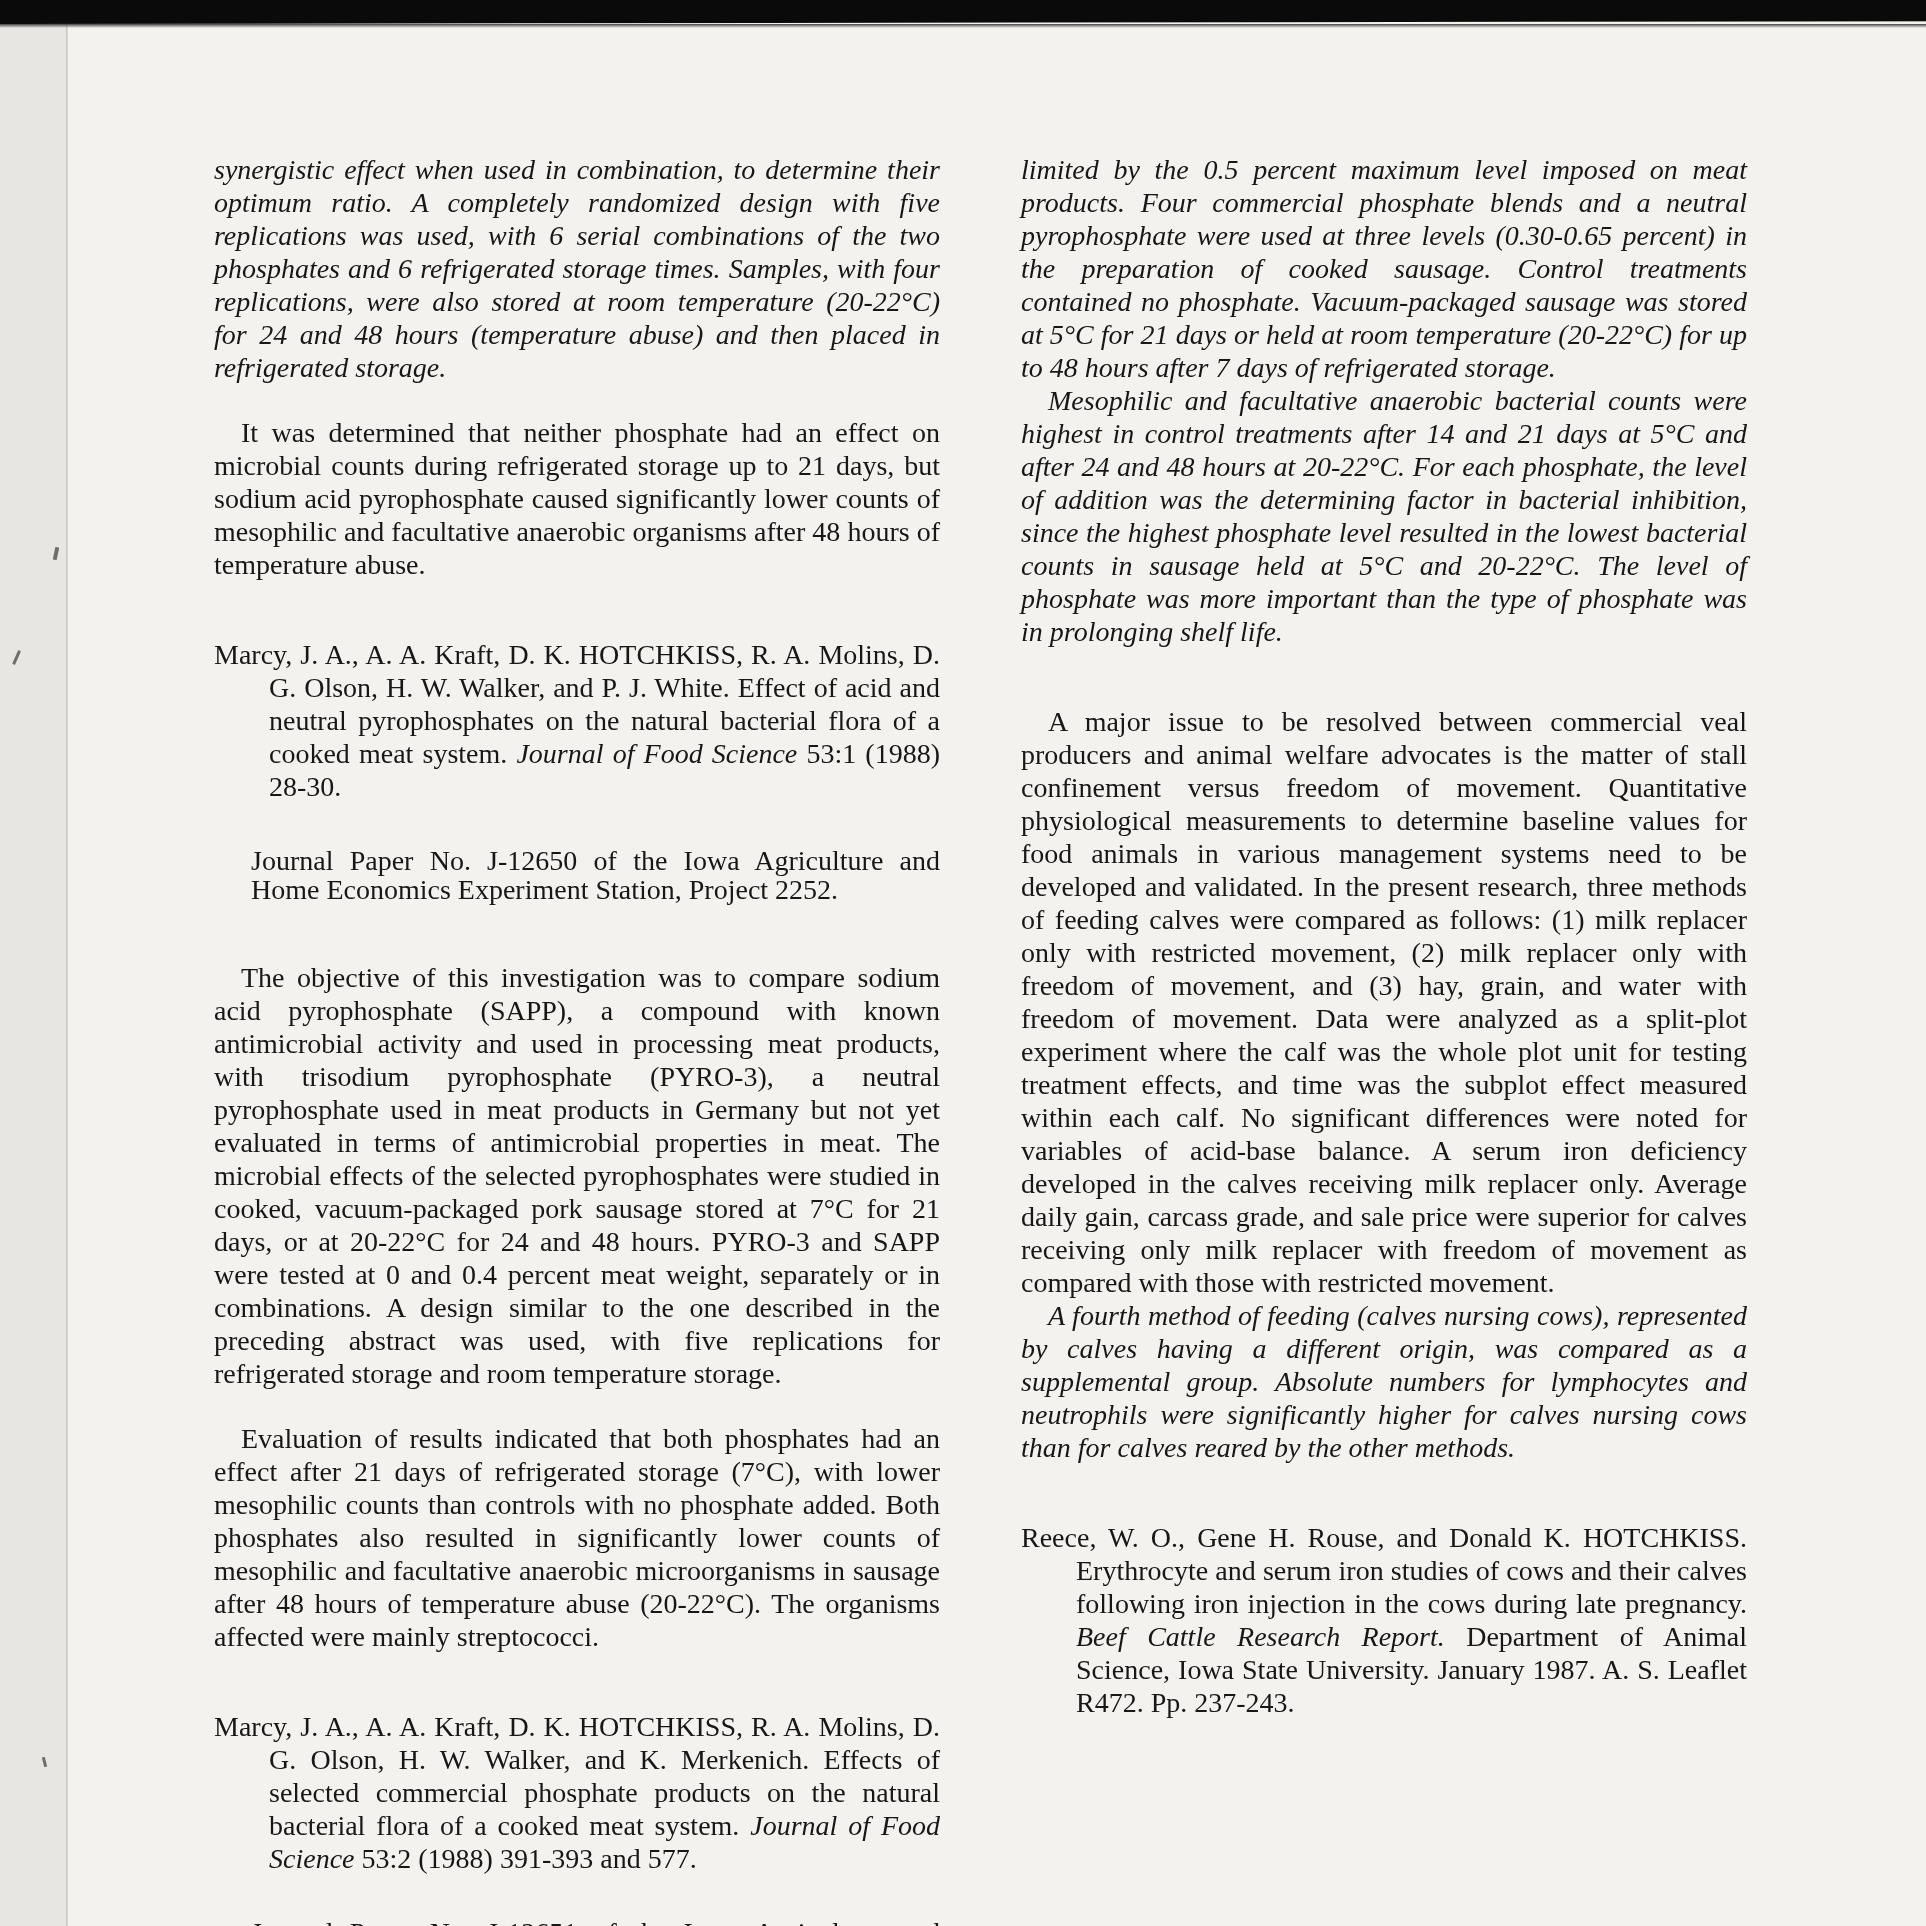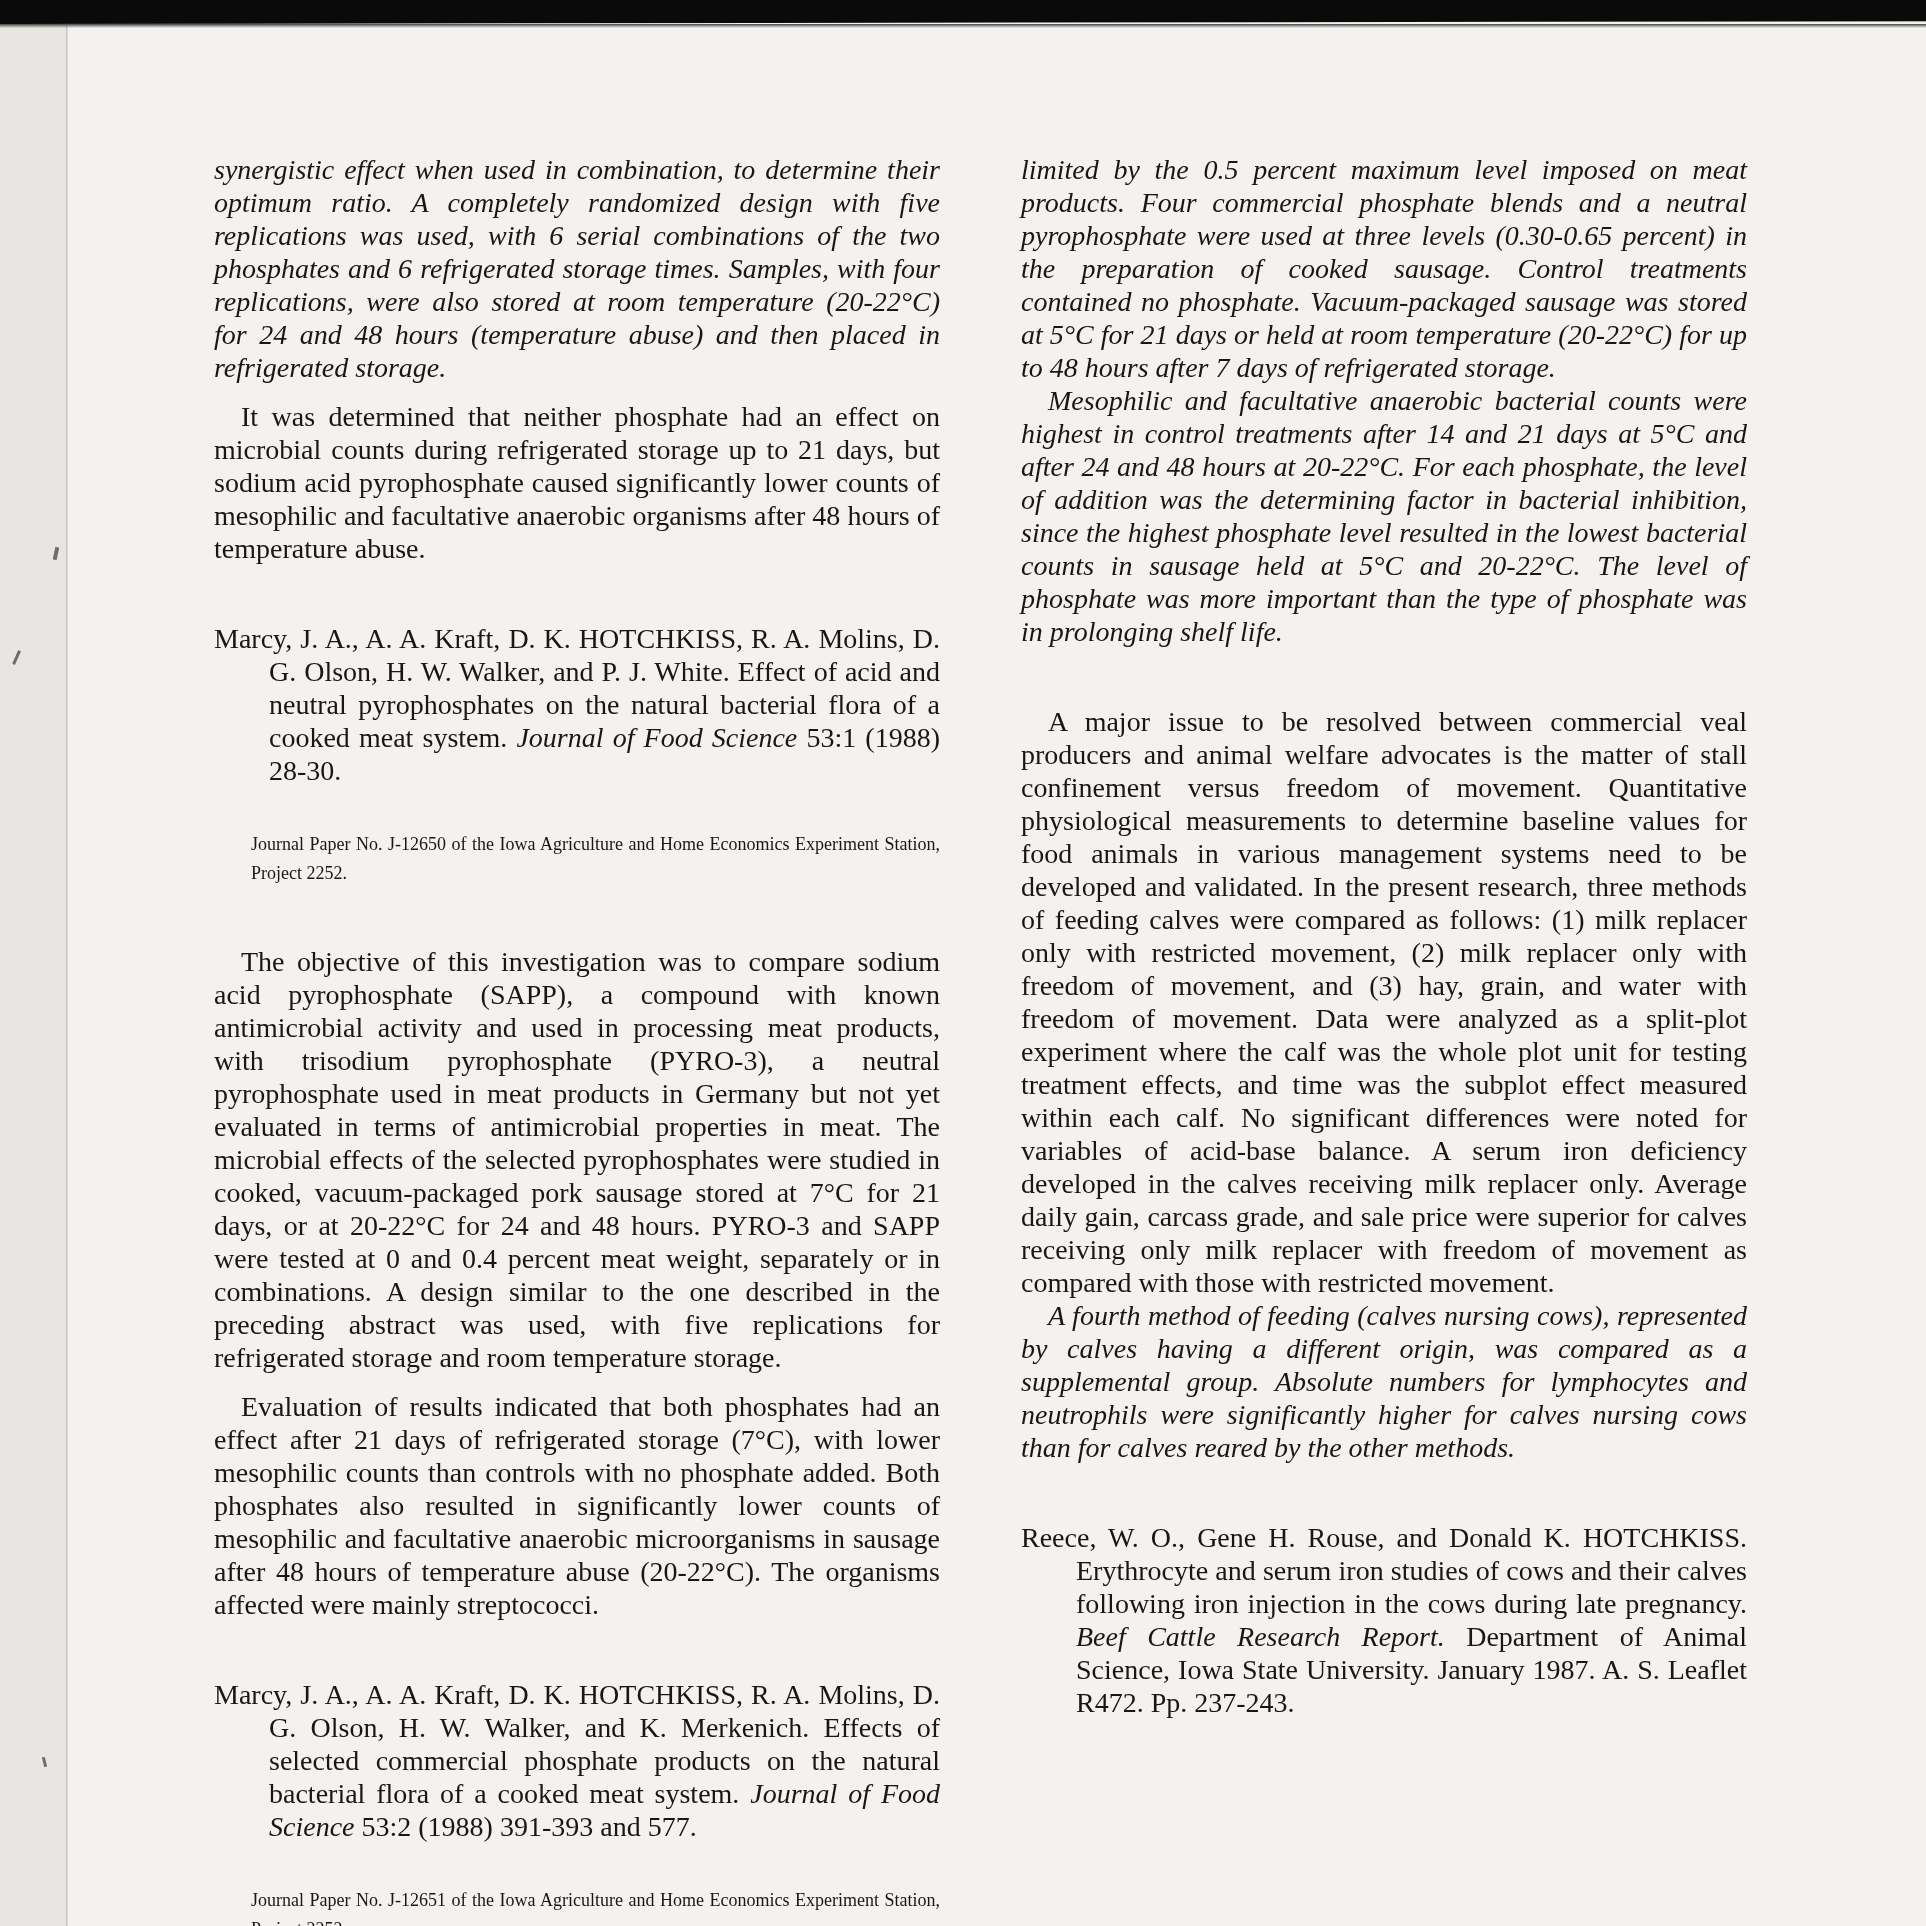--- a/index.html
+++ b/index.html
@@ -48,24 +48,24 @@
     text-align: justify;
   }
   .column.left  { left: 214px; }
   .column.right { left: 1009px; margin-left: 12px; }
 
   .block { margin: 0; }
   .block.para.indent { text-indent: 27px; }
   .block.citation { padding-left: 55px; text-indent: -55px; }
   .block.note {
     margin-left: 37px;
-    font-size: 18px; line-height: 29px;
+    font-size: 28px; line-height: 29px;
   }
   .sp-none  { margin-top: 0; font-style: italic; }
-  .sp-line  { margin-top: 16px; }
+  .sp-line  { margin-top: 32px; }
   .sp-med   { margin-top: 43px; }
   .sp-large { margin-top: 57px; }
 
   .b { font-weight: 400; }
   .i { font-style: italic; font-family: Liberation Serif, serif; }
 </style>
 </head>
 <body>
 
 <div class="page">

